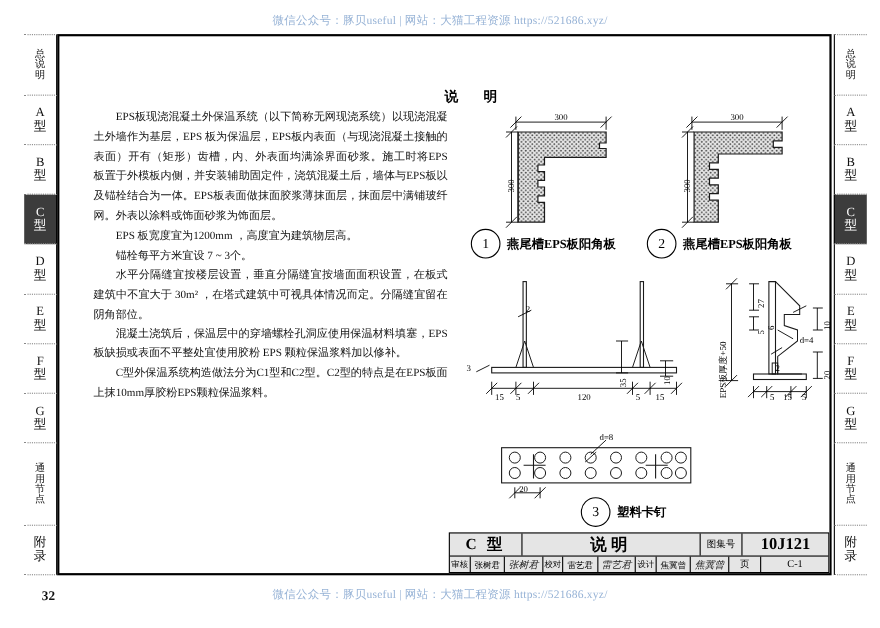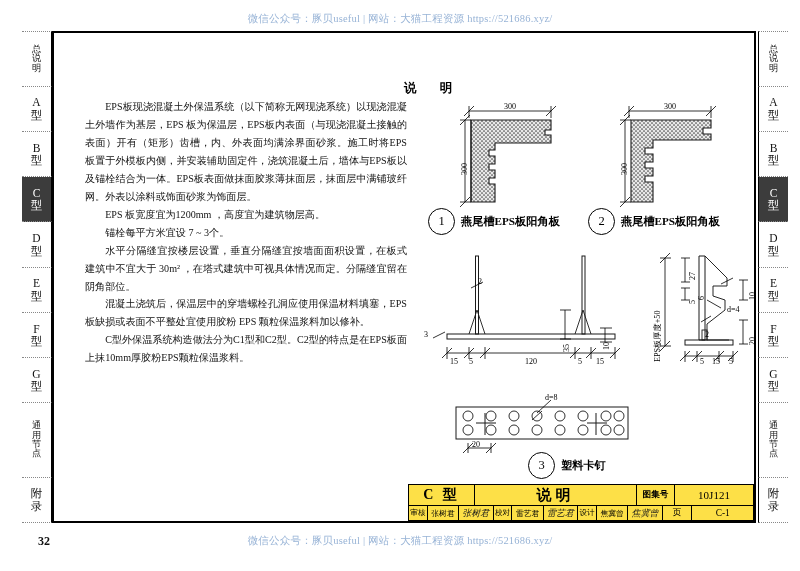--- a/index.html
+++ b/index.html
@@ -150,40 +150,40 @@
   .titleblock {
     position: absolute;
     left: 408px;
     top: 484px;
     width: 346px;
     height: 37px;
     border: 1.6px solid #000;
     box-sizing: border-box;
     display: flex;
     flex-direction: column;
-    background: #fde047;
+    background: #e5e5e5;
   }
   .tb-row { display: flex; flex: 1 1 auto; }
   .tb-row.top { border-bottom: 1.2px solid #000; }
   .tb-cell {
     display: flex;
     align-items: center;
     justify-content: center;
     box-sizing: border-box;
     border-right: 1.2px solid #000;
     font-family: "Liberation Serif", serif;
     color: #000;
     white-space: nowrap;
     overflow: hidden;
   }
   .tb-cell:last-child { border-right: none; }
   .tb-type   { width: 66px; font-size: 14px; letter-spacing: 3px; font-weight: 700; }
   .tb-name   { flex: 1 1 auto; font-size: 15px; letter-spacing: 4px; font-weight: 700; }
-  .tb-atlas-lab { width: 38px; font-size: 8.6px; font-weight: bold; }
-  .tb-atlas-val { width: 78px; font-size: 11px; }
+  .tb-atlas-lab { width: 38px; font-size: 8.6px; }
+  .tb-atlas-val { width: 78px; font-size: 15px; font-weight: bold; }
   .tb-sig-lab { width: 24px; font-size: 7.6px; }
   .tb-sig-val { width: 40px; font-size: 7.8px; }
   .tb-sign    { width: 44px; font-size: 9px; font-style: italic; color:#1b1b1b; }
   .tb-page-lab{ width: 38px; font-size: 8.6px; }
   .tb-page-val{ width: 78px; font-size: 9.4px; }
 
   .page-number {
     position: absolute;
     left: 38px;
     top: 534px;

